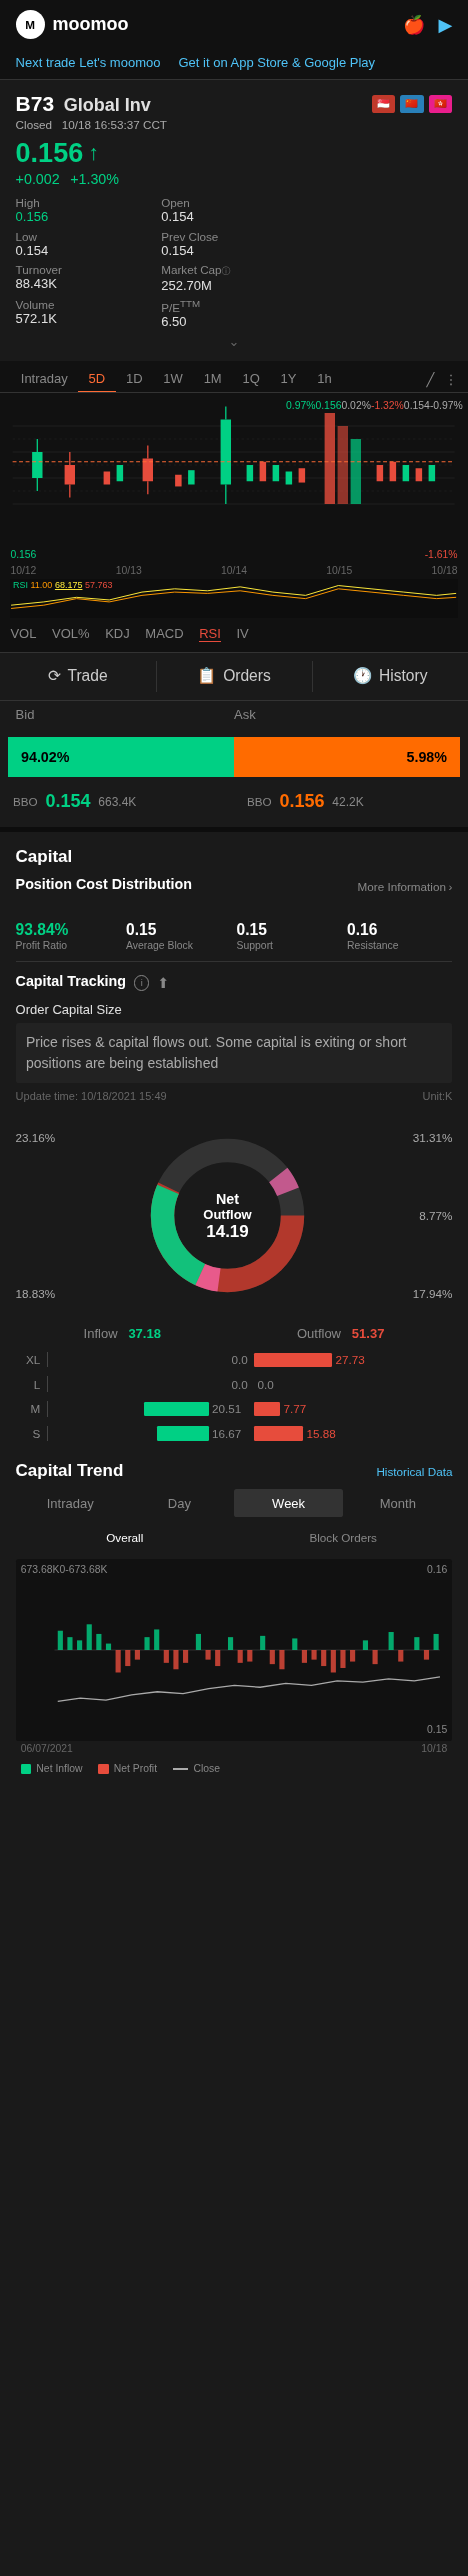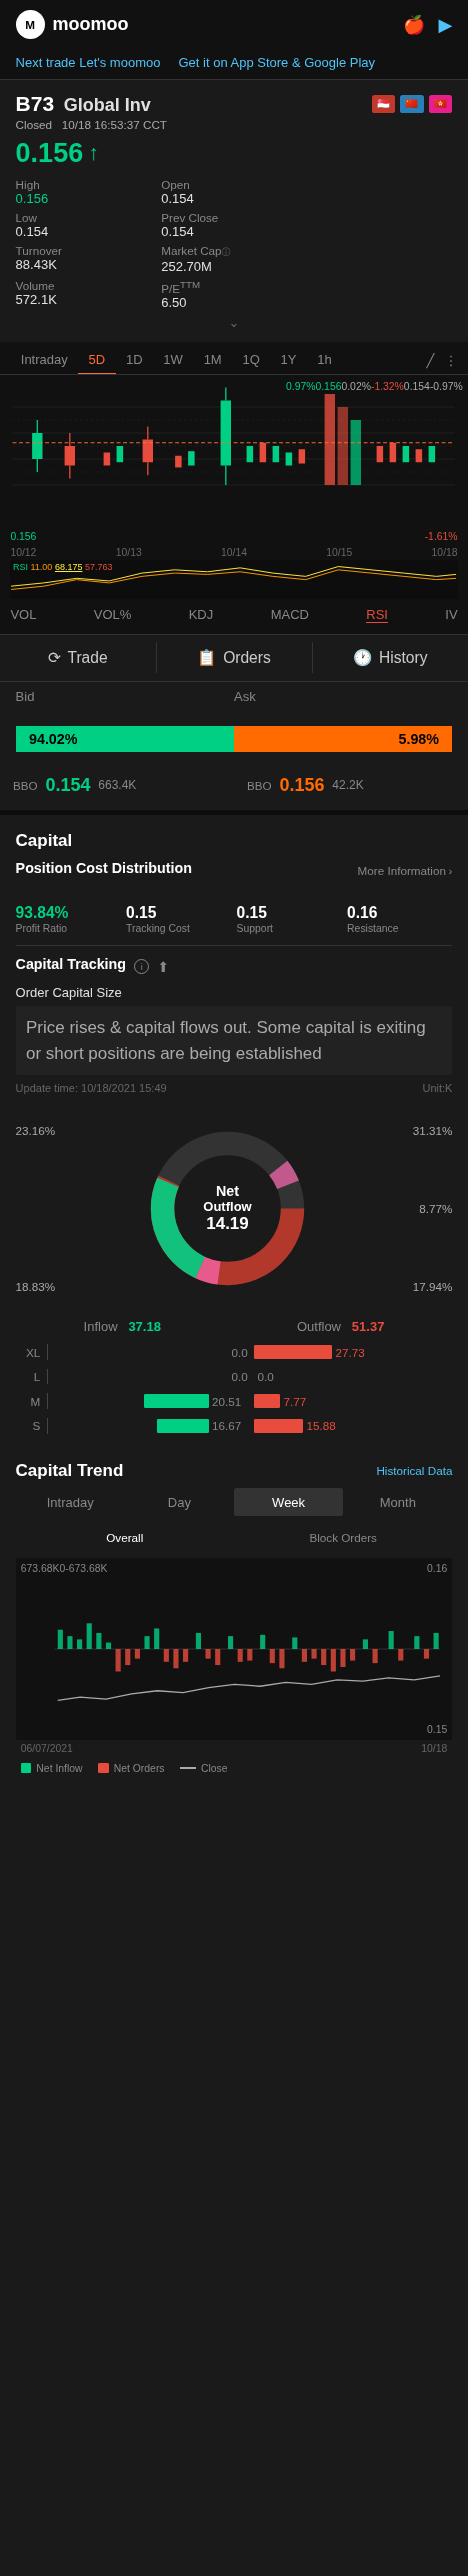--- a/index.html
+++ b/index.html
@@ -191,21 +191,20 @@
     }
     .rsi-green { color: #00d084; }
     .rsi-orange { color: #ff9800; }
     .rsi-yellow { color: #ffeb3b; text-decoration: underline; }
     .indicator-tabs {
       display: flex;
       gap: 15.6px;
       padding: 5.2px 10.4px;
       font-size: 13px;
       color: #888;
-      justify-content: space-between;
     }
     .indicator-tab.active { color: #e74c3c; border-bottom: 1.3px solid #e74c3c; }
     .action-bar {
       display: flex;
       background: #1a1a1a;
       border-top: 0.7px solid #333;
       border-bottom: 0.7px solid #333;
     }
     .action-btn {
       flex: 1;
@@ -227,22 +226,22 @@
     .bbo-header {
       display: grid;
       grid-template-columns: 1fr 1fr;
       padding: 6.5px 15.6px;
       font-size: 13px;
       color: #888;
     }
     .bbo-bar-row {
       display: grid;
       grid-template-columns: 1fr 1fr;
-      height: 26px;
-      margin: 16px;
+      height: 40px;
+      margin: 8px;
     }
     .bbo-green-bar {
       background: #00d084;
       height: 100%;
       display: flex;
       align-items: center;
       padding-left: 13px;
       font-size: 14.3px;
       font-weight: bold;
       color: #000;
@@ -340,21 +339,21 @@
     }
     .share-icon { color: #888; font-size: 14.3px; }
     .order-size-label {
       font-size: 13px;
       color: #e0e0e0;
       margin-bottom: 6.5px;
     }
     .price-note {
       background: #222;
       padding: 9px 10.4px;
-      font-size: 17px;
+      font-size: 14px;
       color: #aaa;
       border-radius: 2.6px;
       margin-bottom: 6.5px;
       line-height: 1.5;
     }
     .update-time {
       display: flex;
       justify-content: space-between;
       font-size: 11px;
       color: #666;
@@ -467,21 +466,21 @@
       text-align: right;
       align-self: center;
     }
     .cap-val-right {
       font-size: 11.7px;
       color: #888;
       min-width: 39px;
       align-self: center;
     }
     .capital-trend-section {
-      margin-top: 27px;
+      margin-top: 20px;
     }
     .trend-header {
       display: flex;
       justify-content: space-between;
       align-items: center;
       margin-bottom: 7.8px;
     }
     .trend-title { font-size: 17px; font-weight: bold; color: #fff; }
     .historical-data { font-size: 11.7px; color: #4fc3f7; }
     .trend-tabs {
@@ -602,20 +601,24 @@
       <div class="flag-btn flag-pink">🇭🇰</div>
     </div>
   </div>
   <div class="stock-status">
     <span>Closed</span>&nbsp;&nbsp;
     <span>10/18 16:53:37 CCT</span>
   </div>
   <div class="price-main">
     <span>0.156</span>
     <span class="price-arrow">↑</span>
+  </div>
+  <div class="price-changes">
+    <span>+0.002</span>
+    <span>+1.30%</span>
   </div>
   <div class="stock-grid">
     <div class="stock-grid-item">
       <div class="grid-label">High</div>
       <div class="grid-val-green">0.156</div>
     </div>
     <div class="stock-grid-item">
       <div class="grid-label">Open</div>
       <div class="grid-val">0.154</div>
     </div>
@@ -819,21 +822,21 @@
     </span>
   </div>
 
   <div class="position-stats">
     <div class="pos-stat">
       <div class="pos-val" style="color:#00d084;">93.84%</div>
       <div class="pos-label">Profit Ratio</div>
     </div>
     <div class="pos-stat">
       <div class="pos-val">0.15</div>
-      <div class="pos-label">Tracking Cost</div>
+      <div class="pos-label">Average Block</div>
     </div>
     <div class="pos-stat">
       <div class="pos-val">0.15</div>
       <div class="pos-label">Support</div>
     </div>
     <div class="pos-stat">
       <div class="pos-val">0.16</div>
       <div class="pos-label">Resistance</div>
     </div>
   </div>
@@ -1029,21 +1032,21 @@
       <span>10/18</span>
     </div>
 
     <div class="trend-legend">
       <div class="legend-item">
         <div class="legend-dot-green"></div>
         <span class="legend-label">Net Inflow</span>
       </div>
       <div class="legend-item">
         <div class="legend-dot-red"></div>
-        <span class="legend-label">Net Orders</span>
+        <span class="legend-label">Net Profit</span>
       </div>
       <div class="legend-item">
         <div class="legend-dot-line"></div>
         <span class="legend-label">Close</span>
       </div>
     </div>
   </div>
 </div>
 
 

